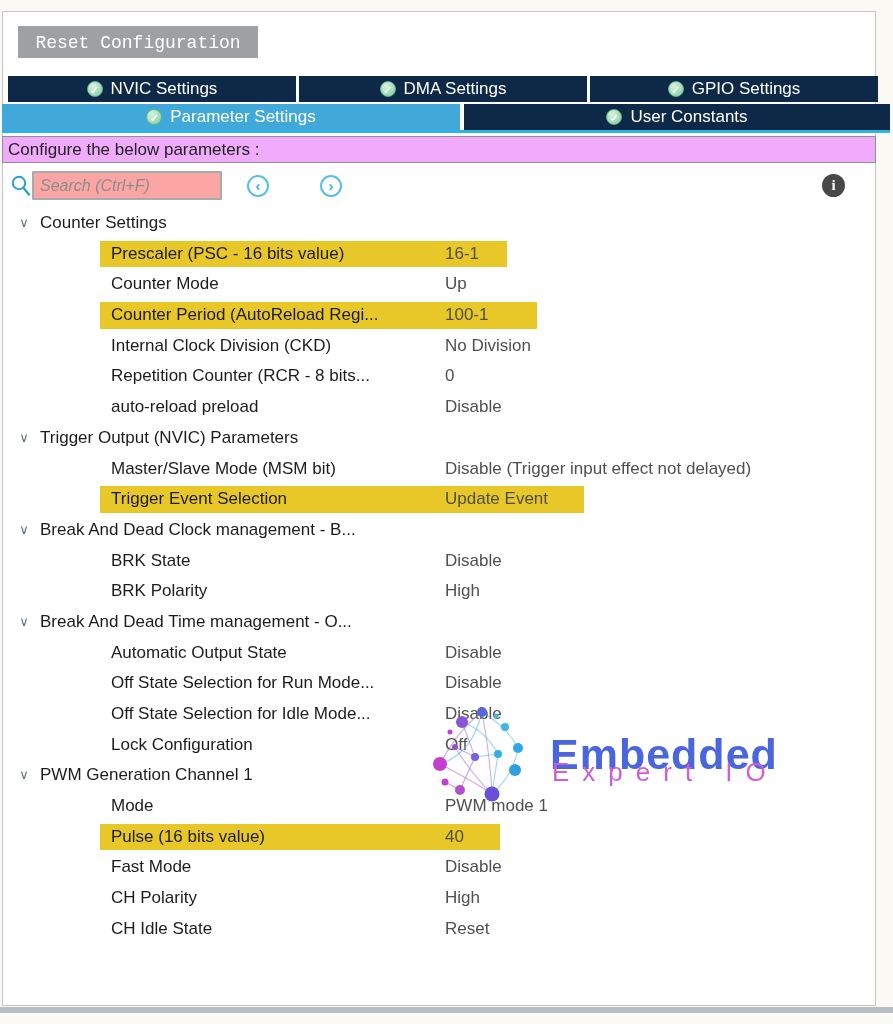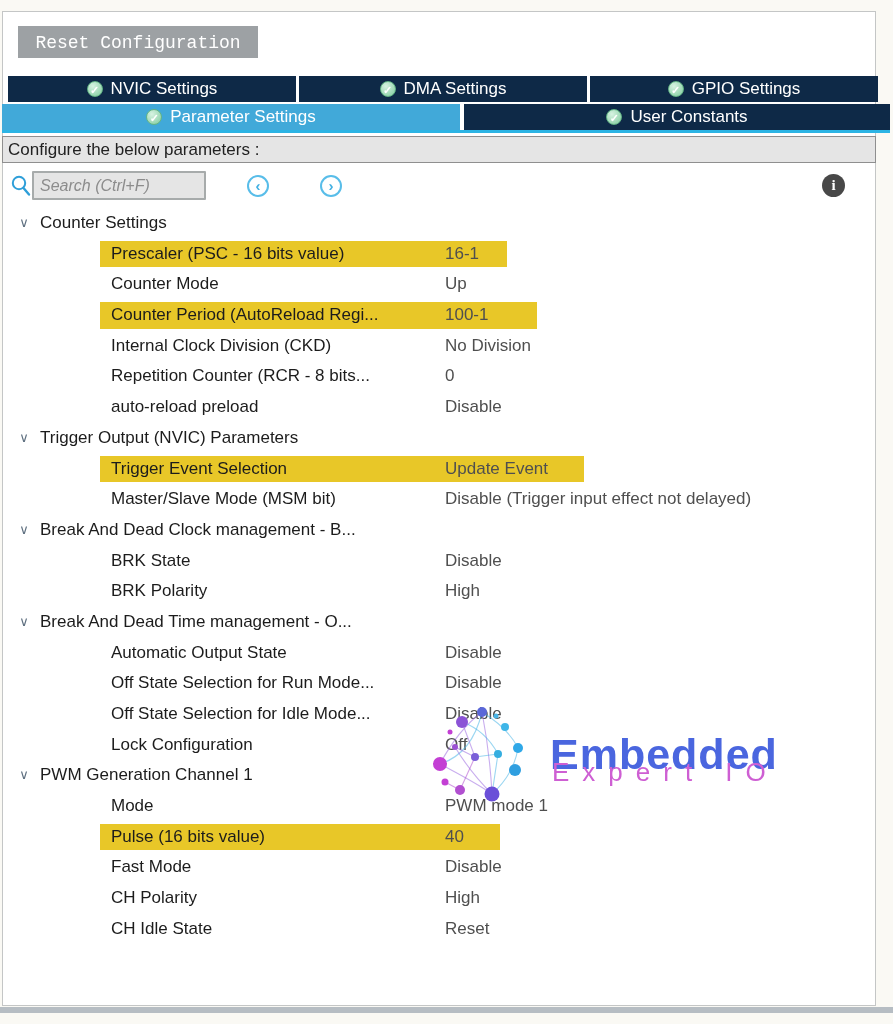--- a/index.html
+++ b/index.html
@@ -49,29 +49,29 @@
     width:16px;height:16px;border-radius:50%;flex:0 0 16px;
     background:radial-gradient(circle at 35% 30%, #d7f3e2, #7fcb9d);
     border:1px solid #63b585;color:#fff;font-size:11px;font-weight:bold;
     line-height:16px;text-align:center;box-sizing:border-box;
   }
   .tab-underline{position:absolute;left:2px;top:130px;width:888px;height:3px;background:var(--c-underline,#2cb4e4);}
 
   
   .configure-box{
     position:absolute;left:2px;top:136px;width:874px;height:27px;box-sizing:border-box;
-    border:1px solid #8f8f8f;background:#e5e5e5;
+    border:1px solid #8f8f8f;background:#f0abfc;
     font-size:17px;color:#222;line-height:25px;padding-left:5px;
   }
 
   
   .search-icon{position:absolute;left:10px;top:174px;width:22px;height:24px;}
   .search-input{
-    position:absolute;left:32px;top:171px;width:174px;height:29px;box-sizing:border-box;
-    border:2px solid #a7abab;border-radius:1px;background:#e5e5e5;
+    position:absolute;left:32px;top:171px;width:190px;height:29px;box-sizing:border-box;
+    border:2px solid #a7abab;border-radius:1px;background:#fca5a5;
     font-family:inherit;font-style:italic;font-size:16px;color:#666;padding:8px 6px;
   }
   .search-input::placeholder{color:#8c8c8c;font-style:italic;}
   .nav-circle{
     position:absolute;top:175px;width:22px;height:22px;border-radius:50%;
     border:2px solid #58bde9;box-sizing:border-box;background:#fff;
     color:#43b1e3;font-size:15px;font-weight:bold;text-align:center;line-height:18px;
     cursor:pointer;
   }
   .nav-prev{left:247px;}
@@ -196,27 +196,27 @@
       </div>
       <div class="row param">
         <span class="lab">auto-reload preload</span>
         <span class="val">Disable</span>
       </div>
       <div class="row group">
         <span class="chev">∨</span>
         <span class="lab">Trigger Output (NVIC) Parameters</span>
       </div>
       <div class="row param">
+        <span class="lab">Master/Slave Mode (MSM bit)</span>
+        <span class="val">Disable (Trigger input effect not delayed)</span>
+      </div>
+      <div class="row param">
         <div class="hl" style="width: 484px;"></div>
         <span class="lab">Trigger Event Selection</span>
         <span class="val">Update Event</span>
-      </div>
-      <div class="row param">
-        <span class="lab">Master/Slave Mode (MSM bit)</span>
-        <span class="val">Disable (Trigger input effect not delayed)</span>
       </div>
       <div class="row group">
         <span class="chev">∨</span>
         <span class="lab">Break And Dead Clock management - B...</span>
       </div>
       <div class="row param">
         <span class="lab">BRK State</span>
         <span class="val">Disable</span>
       </div>
       <div class="row param">

